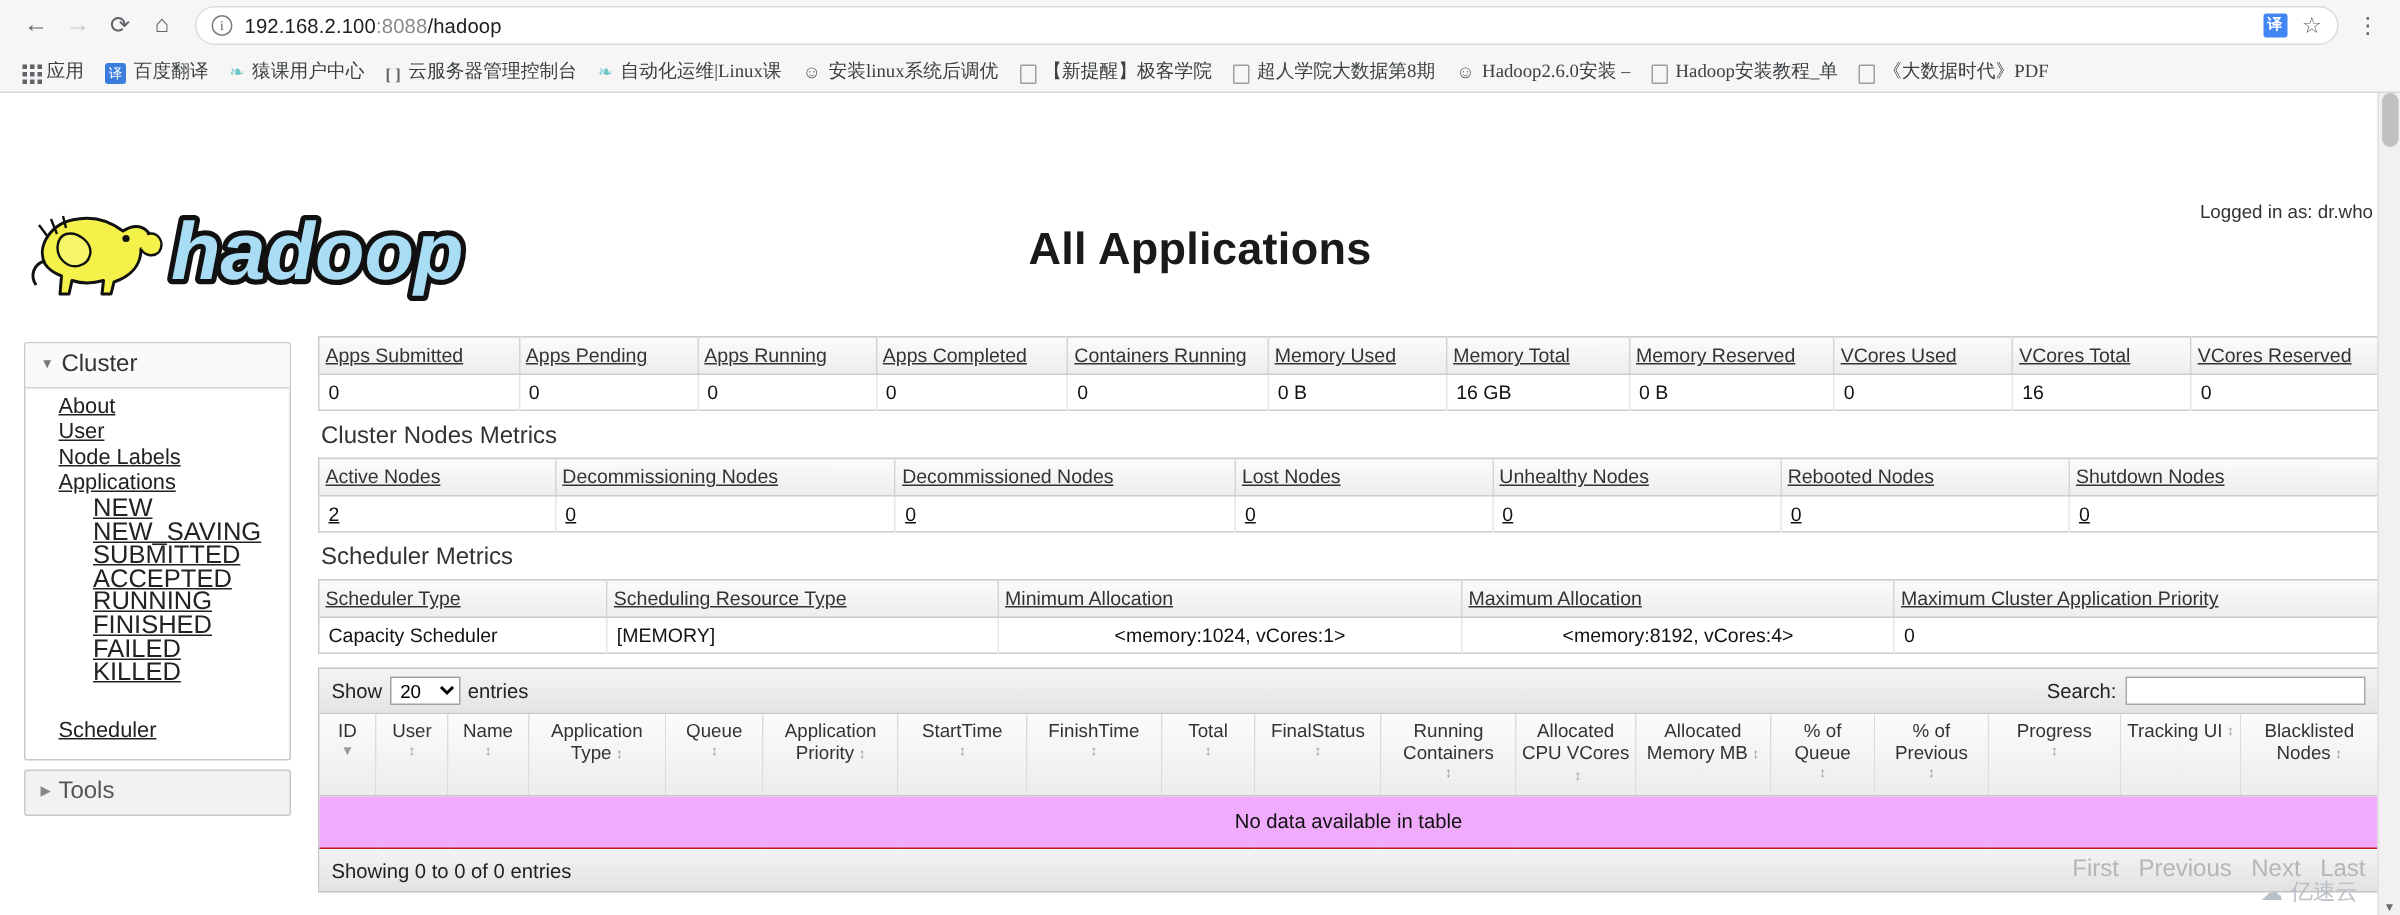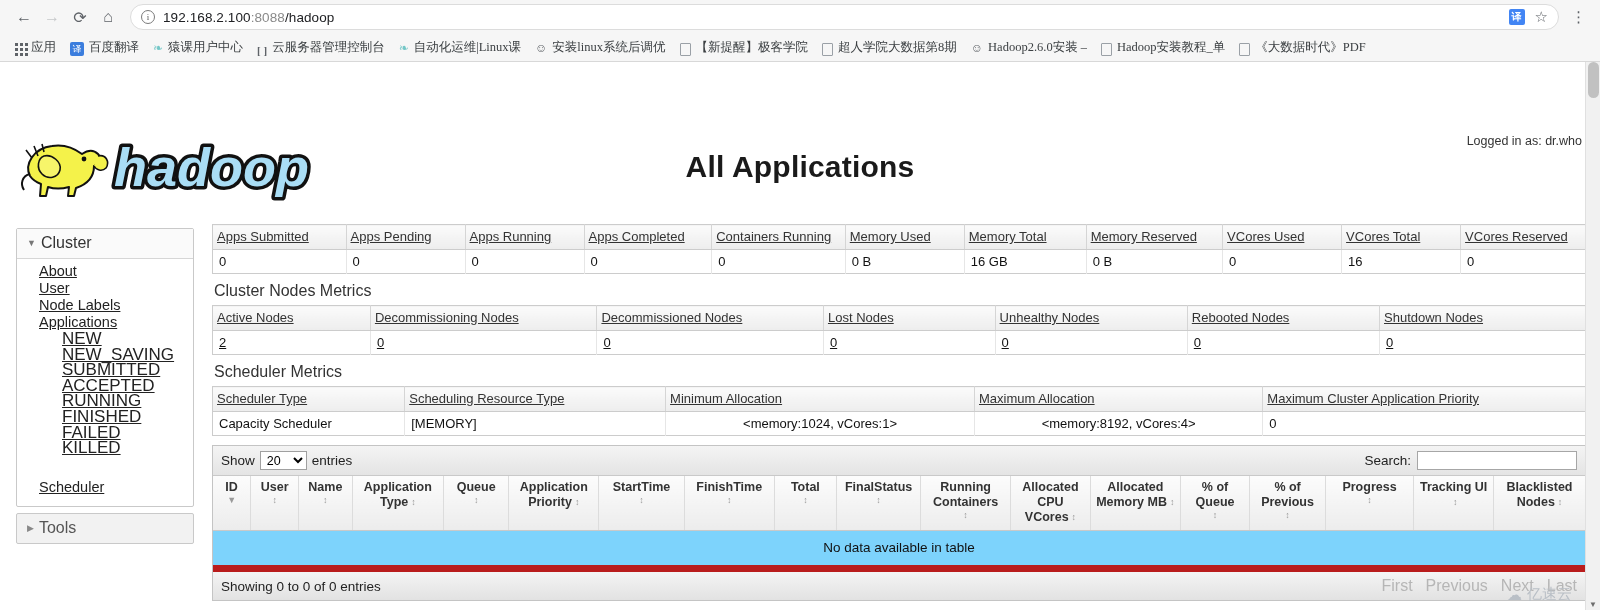--- a/index.html
+++ b/index.html
@@ -137,35 +137,35 @@
   }
   .dt-filter { margin-left:auto; font-size:13.5px; color:#222; display:flex; align-items:center; gap:6px;}
   input.search-box {
     width:160px; height:19px; border:1px solid #a6a6a6; background:#fff;
     font-family:"Liberation Sans", sans-serif; font-size:12.5px; padding:1px 4px;
   }
   table.apps { width:100%; border-collapse:collapse; table-layout:fixed; }
   table.apps th {
     background:linear-gradient(#fcfcfc,#ececec);
     border-right:1px solid #dcdcdc; border-bottom:1px solid #c9c9c9;
-    font-weight:bold; font-size:12.5px; color:#333;
+    font-weight:normal; font-size:12.5px; color:#333;
     padding:4px 3px 5px; text-align:center; line-height:15px;
     vertical-align:top; position:relative;
   }
   table.apps th .sort {
     display:inline-block; font-size:9px; color:#9a9a9a; margin-left:3px;
     line-height:9px; vertical-align:1px;
   }
   table.apps th .sortblock {
     display:block; text-align:center; font-size:9px; color:#9a9a9a; line-height:10px;
   }
   table.apps th:last-child { border-right:none; }
   td.nodata {
     text-align:center; font-size:13.5px; color:#111; padding:9px 0 10px;
-    border-bottom:7px solid #b91c1c; background:#7dd3fc;
+    border-bottom:1px solid #b91c1c; background:#f0abfc;
   }
   .dt-bot {
     background:linear-gradient(#f4f4f4,#e2e2e2);
     padding:6px 8px; display:flex; align-items:center; height:28px;
   }
   .dt-info { font-size:13.5px; color:#222; }
   .dt-pag { margin-left:auto; display:flex; gap:13px; }
   .dt-pag span { font-size:16px; color:#b6b6b6; }
 
   

